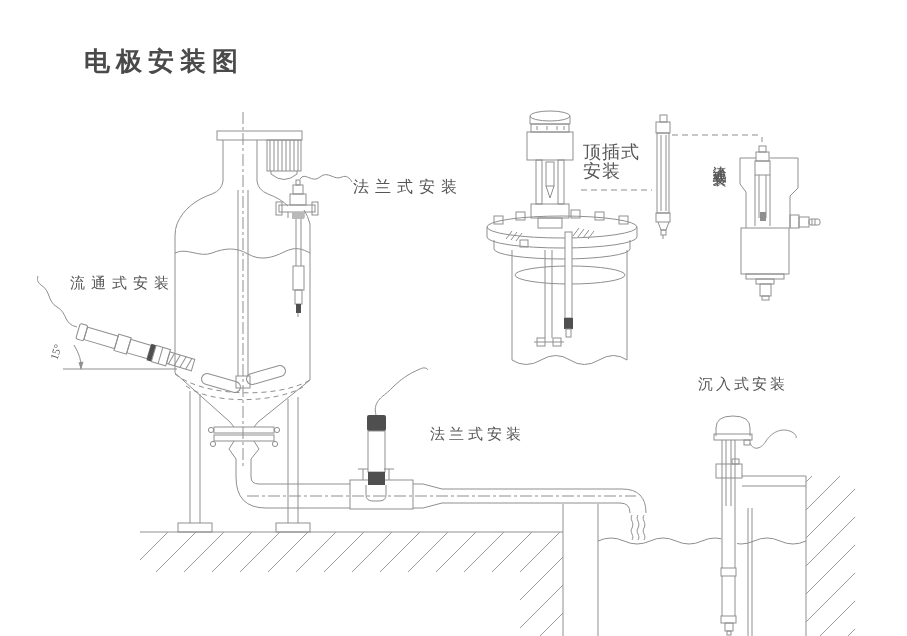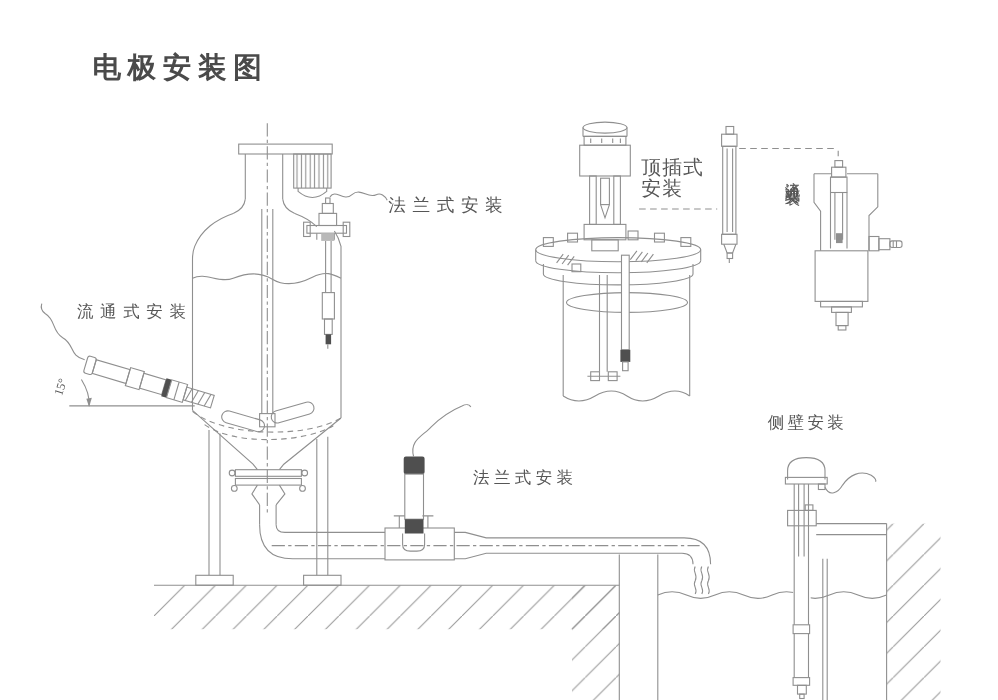--- a/index.html
+++ b/index.html
@@ -284,16 +284,16 @@
 
 <div class="lbl lbl-title">电极安装图</div>
 <div class="lbl lbl-sidewall">流通式安装</div>
 <div class="lbl lbl-flange">法兰式安装</div>
 <div class="lbl lbl-topinsert">
   <div>顶插式</div>
   <div>安装</div>
 </div>
 <div class="lbl lbl-flow">流通式安装</div>
 <div class="lbl lbl-pipeline">法兰式安装</div>
-<div class="lbl lbl-immersion">侧壁安装</div>
+<div class="lbl lbl-immersion">沉入式安装</div>
 <div class="lbl lbl-angle">15°</div>
 
 </div>
 
 </body></html>

